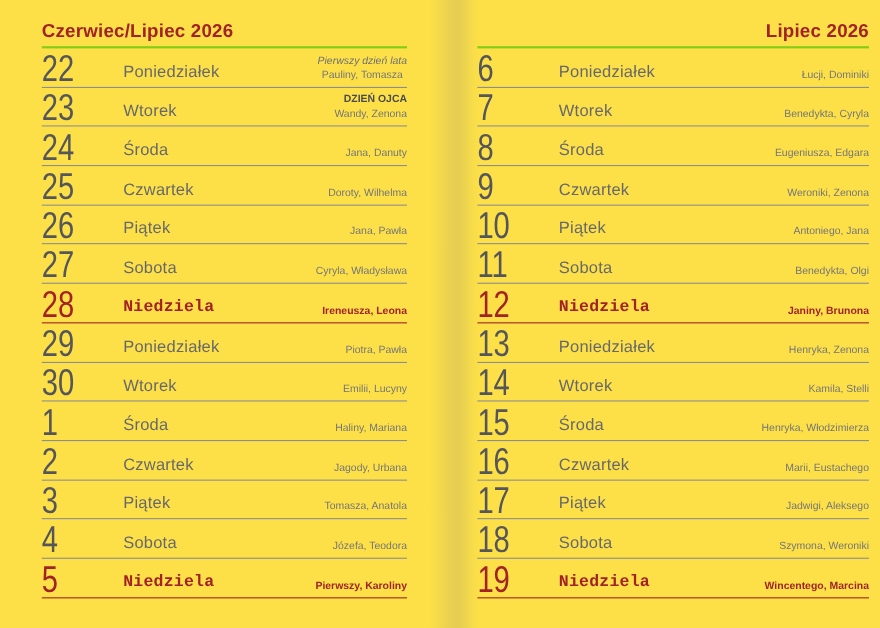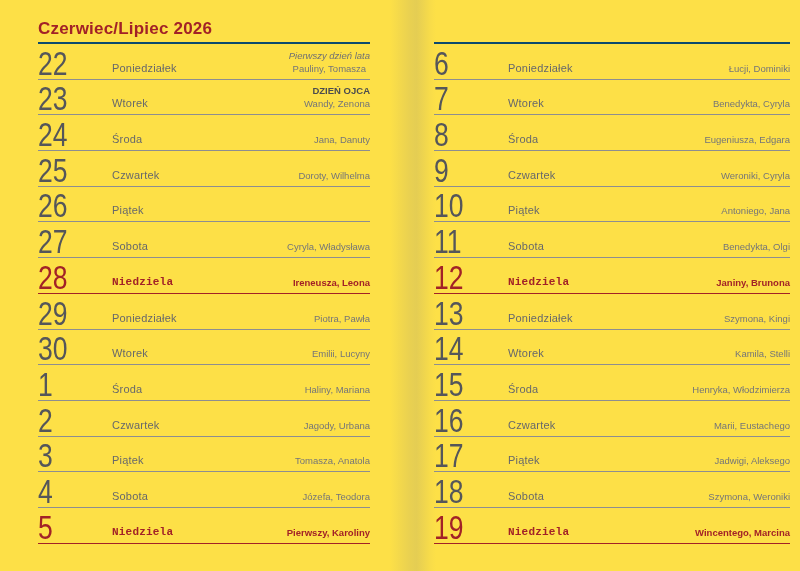--- a/index.html
+++ b/index.html
@@ -23,42 +23,42 @@
   .page-header{
     position:absolute;top:19px;
     font-size:17px;font-weight:bold;letter-spacing:0.2px;
     color:var(--red,#a22227);
     white-space:nowrap;
   }
   .page-header.left{left:38px;}
   .page-header.right{right:10px;text-align:right;}
   .rows{
     position:absolute;top:42px;
-    border-top:2px solid #0c4a6e;
+    border-top:2px solid #84cc16;
   }
   .rows.left{left:38px;width:332px;}
   .rows.right{left:434px;width:356px;}
   .row{
     position:relative;
     height:34.7px;
     border-bottom:1px solid #8d8e90;
   }
   .row.sunday{border-bottom:1px solid var(--red,#a22227);}
   .daynum{
     position:absolute;left:0;bottom:2px;
     font-size:34px;line-height:27px;font-weight:300;
     color:#55565a;
     transform:scaleX(0.78);
     transform-origin:left bottom;
     white-space:nowrap;
   }
   .row.sunday .daynum{color:var(--red,#a22227);}
   .weekday{
     position:absolute;left:30px;bottom:5px;
-    font-size:11px;letter-spacing:0.2px;
+    font-size:15px;letter-spacing:0.2px;
     color:#67686b;white-space:nowrap;padding-left:44px;
   }
   .row.sunday .weekday{color:var(--red,#a22227);font-weight:bold;font-family:Liberation Mono, monospace;}
   .rightblock{
     position:absolute;right:0;bottom:4px;
     text-align:right;
   }
   .note{
     font-size:9.5px;line-height:13px;color:#6f7073;white-space:nowrap;
   }
@@ -67,20 +67,21 @@
   .names{
     font-size:9.5px;line-height:13px;color:#747578;white-space:nowrap;text-align:center;
   }
   .row.sunday .names{color:var(--red,#a22227);font-weight:bold;}
 </style>
 </head>
 <body>
 
 <div class="spread">
   <div class="page-header left">Czerwiec/Lipiec 2026</div>
+  <div class="page-header right">Lipiec 2026</div>
 
   <div class="rows left" id="left-rows">
       <div class="row">
         <span class="daynum">22</span>
         <span class="weekday">Poniedziałek</span>
         <div class="rightblock">
           <div class="note italic">Pierwszy dzień lata</div>
           <div class="names">Pauliny, Tomasza</div>
         </div>
       </div>
@@ -103,20 +104,21 @@
         <span class="daynum">25</span>
         <span class="weekday">Czwartek</span>
         <div class="rightblock">
           <div class="names">Doroty, Wilhelma</div>
         </div>
       </div>
       <div class="row">
         <span class="daynum">26</span>
         <span class="weekday">Piątek</span>
         <div class="rightblock">
+          <div class="names">Jana, Pawła</div>
         </div>
       </div>
       <div class="row">
         <span class="daynum">27</span>
         <span class="weekday">Sobota</span>
         <div class="rightblock">
           <div class="names">Cyryla, Władysława</div>
         </div>
       </div>
       <div class="row sunday">
@@ -195,21 +197,21 @@
         <span class="daynum">8</span>
         <span class="weekday">Środa</span>
         <div class="rightblock">
           <div class="names">Eugeniusza, Edgara</div>
         </div>
       </div>
       <div class="row">
         <span class="daynum">9</span>
         <span class="weekday">Czwartek</span>
         <div class="rightblock">
-          <div class="names">Weroniki, Cyryla</div>
+          <div class="names">Weroniki, Zenona</div>
         </div>
       </div>
       <div class="row">
         <span class="daynum">10</span>
         <span class="weekday">Piątek</span>
         <div class="rightblock">
           <div class="names">Antoniego, Jana</div>
         </div>
       </div>
       <div class="row">
@@ -223,21 +225,21 @@
         <span class="daynum">12</span>
         <span class="weekday">Niedziela</span>
         <div class="rightblock">
           <div class="names">Janiny, Brunona</div>
         </div>
       </div>
       <div class="row">
         <span class="daynum">13</span>
         <span class="weekday">Poniedziałek</span>
         <div class="rightblock">
-          <div class="names">Szymona, Kingi</div>
+          <div class="names">Henryka, Zenona</div>
         </div>
       </div>
       <div class="row">
         <span class="daynum">14</span>
         <span class="weekday">Wtorek</span>
         <div class="rightblock">
           <div class="names">Kamila, Stelli</div>
         </div>
       </div>
       <div class="row">

